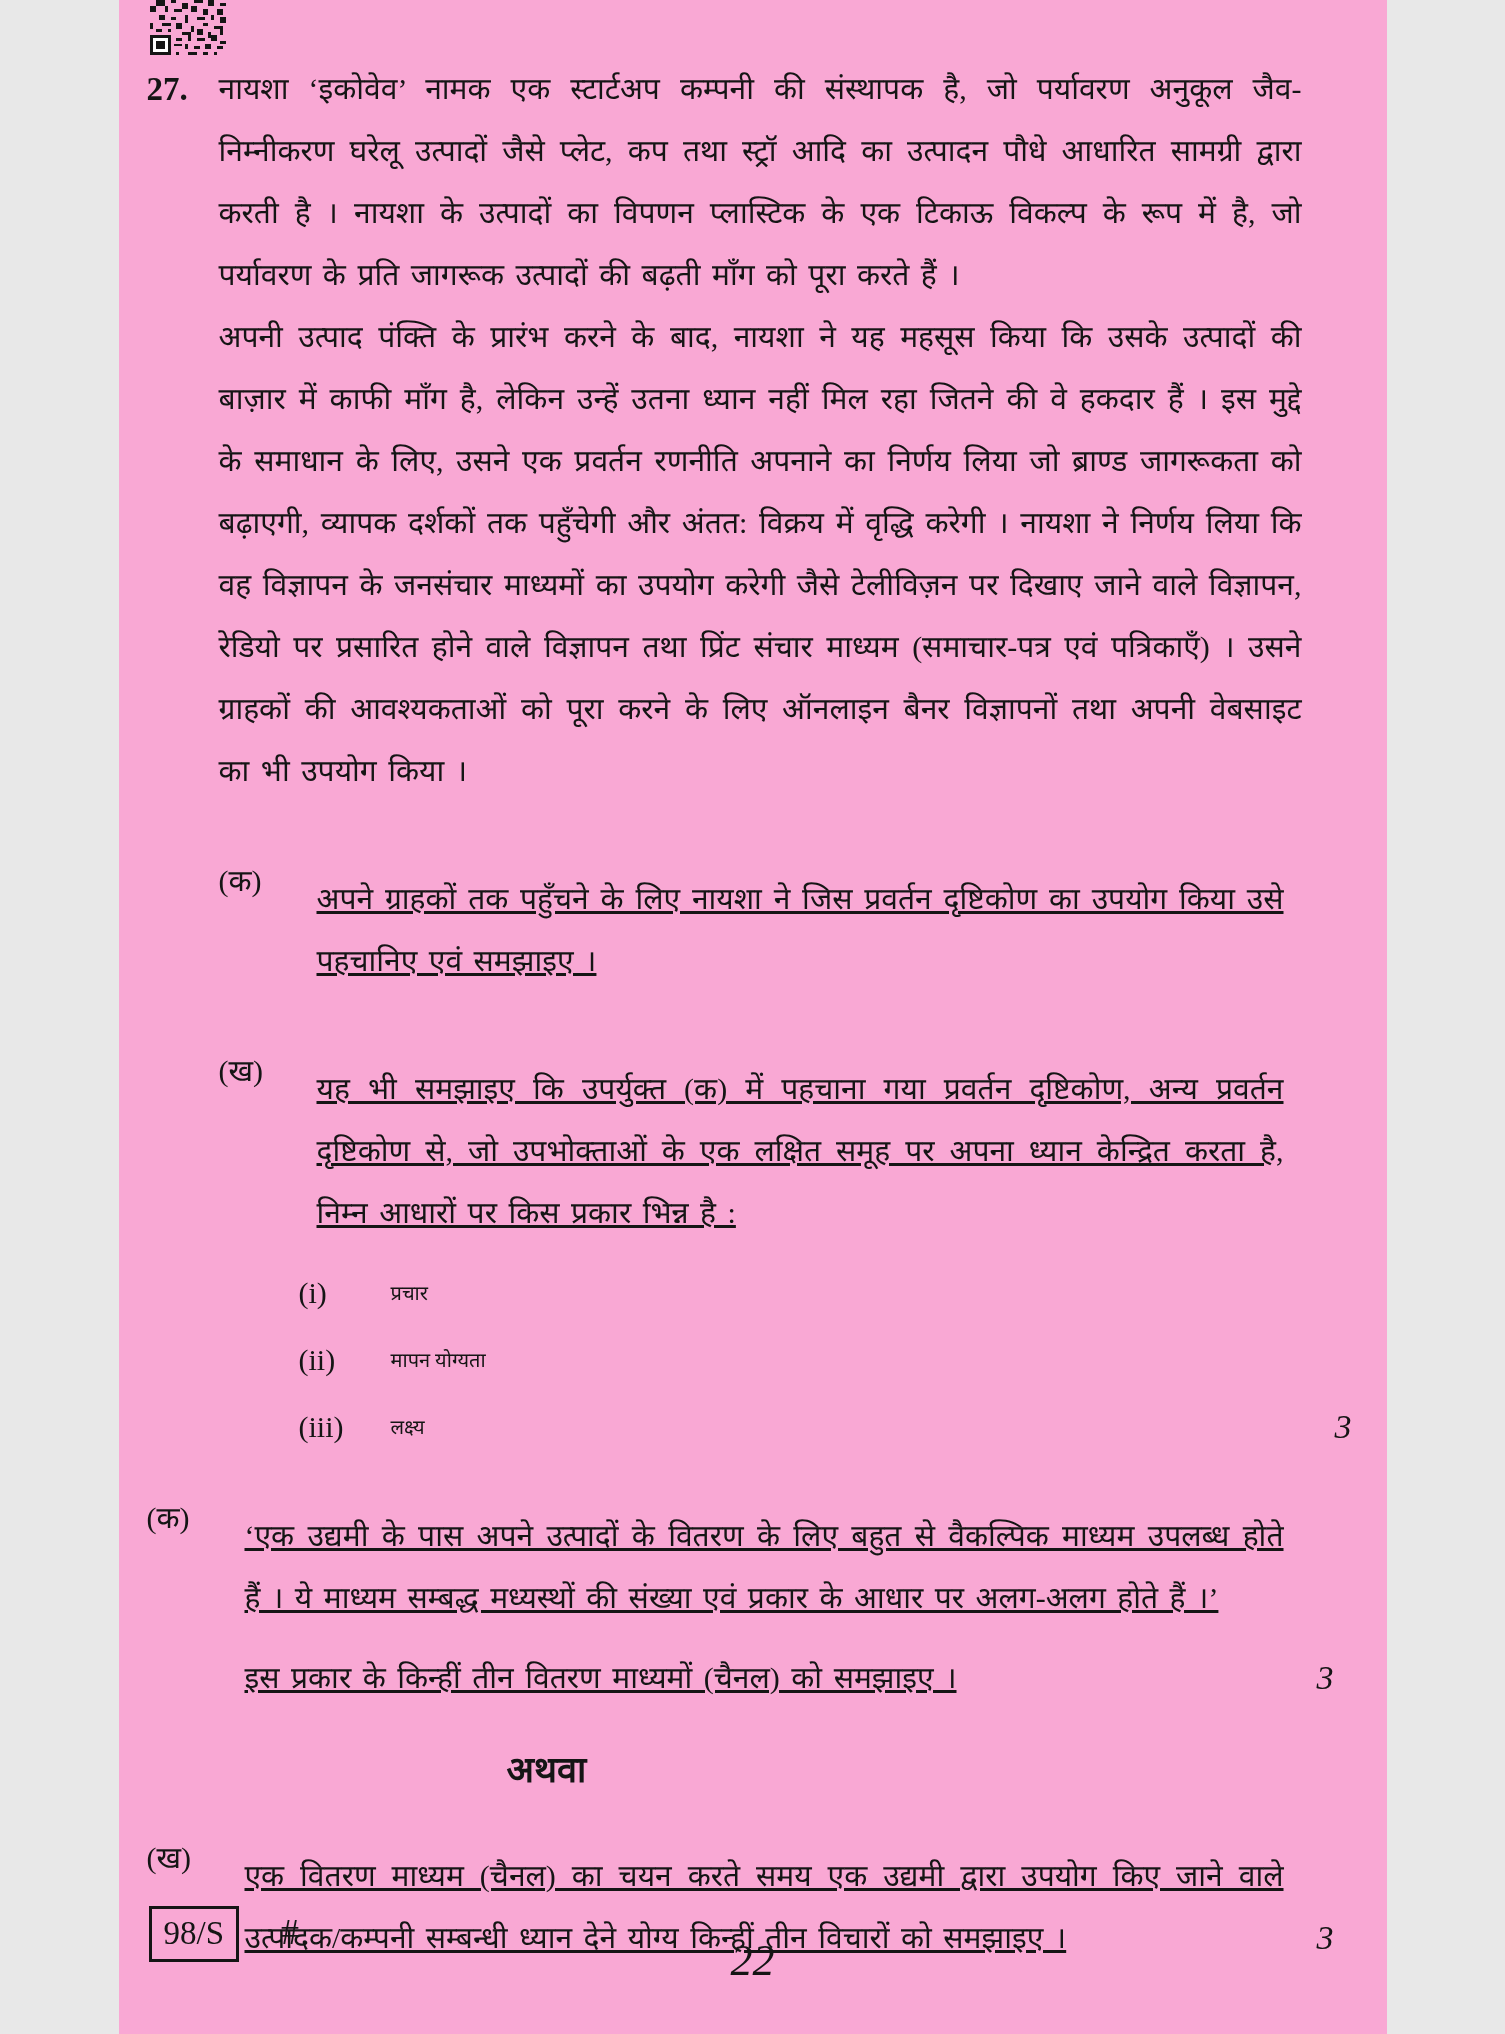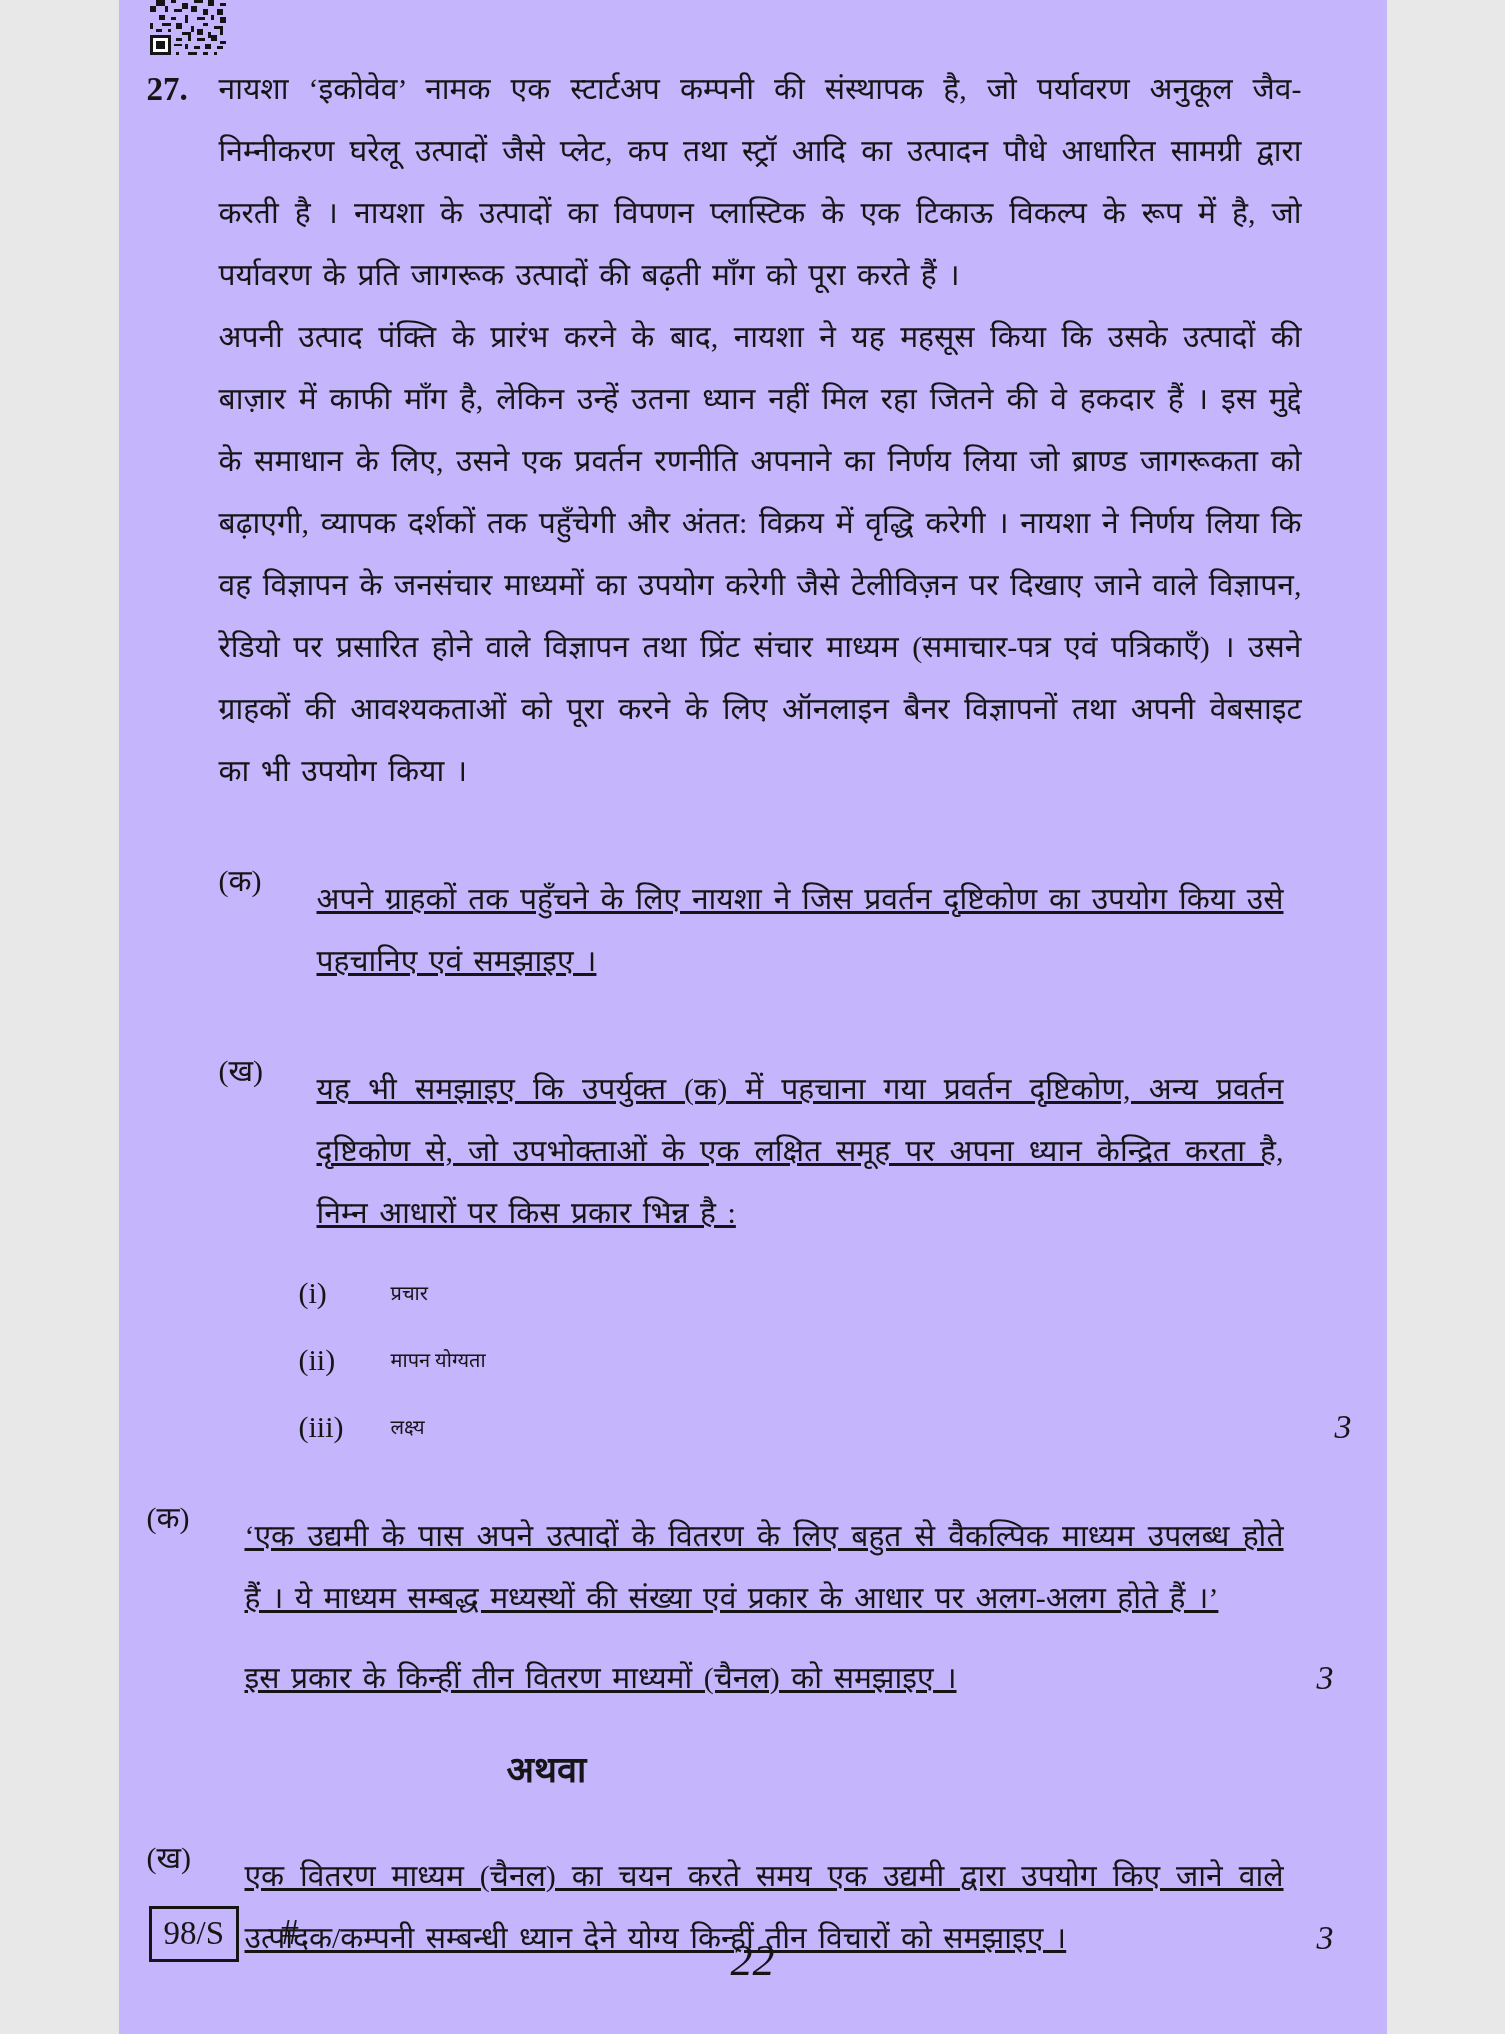--- a/index.html
+++ b/index.html
@@ -1,20 +1,20 @@
 <!DOCTYPE html>
 <html lang="hi"><head>
 <meta charset="utf-8">
 <style>
   html,body { margin:0; padding:0; background:#e8e8e8; }
   .page {
     position:relative;
     width:1268px; height:2034px;
     margin:0 auto;
-    background:#c4b5fd;
+    background:#f9a8d4;
     color:#151515;
     font-family:"Liberation Serif","DejaVu Serif",serif;
     overflow:hidden;
     box-sizing:border-box;
     padding:0 35px 0 28px;
   }
   .qr-wrap { height:58px; margin-left:2px; }
   .question { display:flex; }
   .qnum {
     width:72px; flex-shrink:0;

